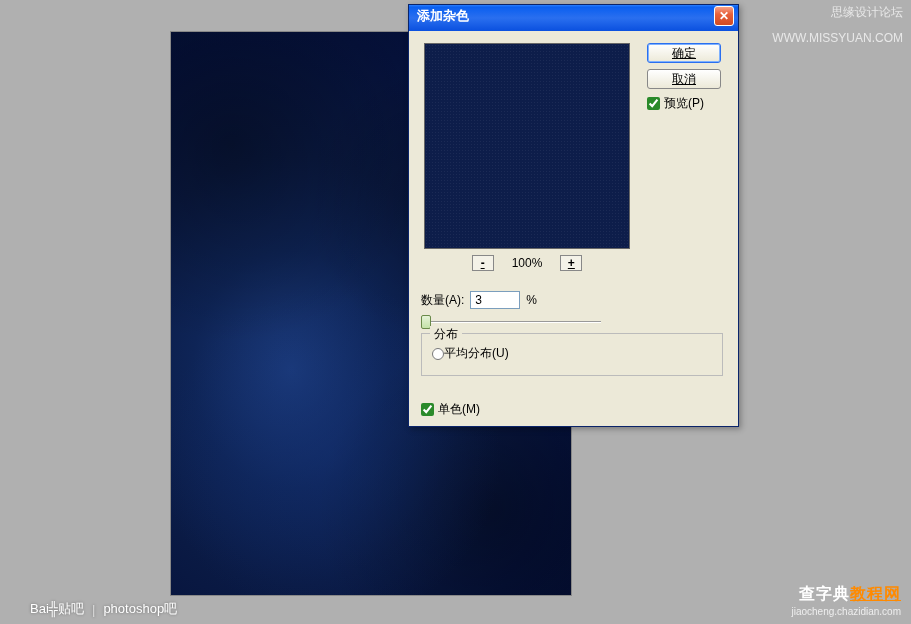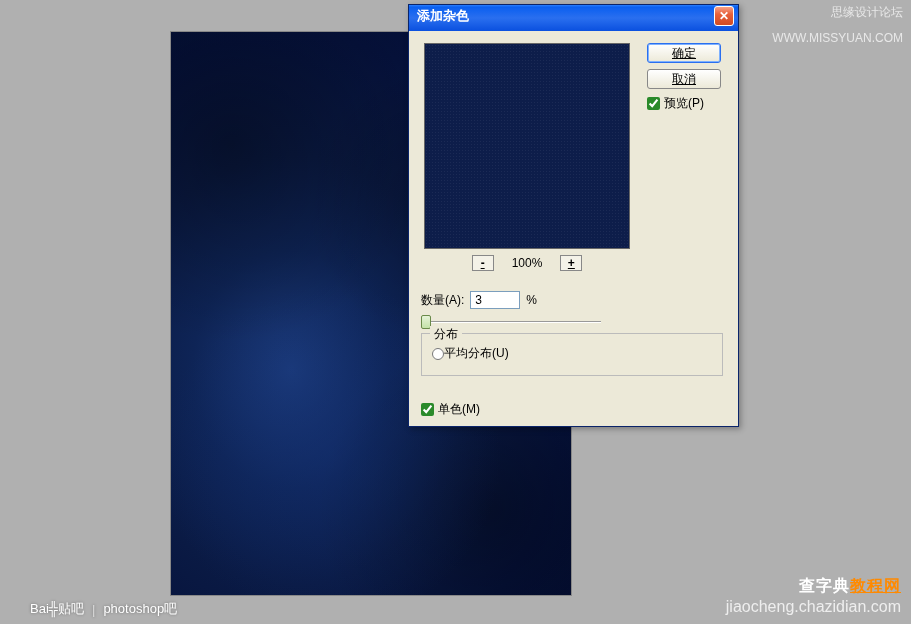--- a/index.html
+++ b/index.html
@@ -188,21 +188,21 @@
     .watermark-bl .sep { color: #ddd; }
     .watermark-br {
       position: absolute;
       right: 10px; bottom: 6px;
       color: #fff;
       text-align: right;
       line-height: 1.3;
     }
     .watermark-br .l1 { font-size: 16px; font-weight: bold; letter-spacing: 1px; }
     .watermark-br .l1 .accent { color: #ff8a00; text-decoration: underline; }
-    .watermark-br .l2 { font-size: 16px; color: #eee; }
+    .watermark-br .l2 { font-size: 10px; color: #eee; }
   </style>
 </head>
 <body>
 
 <div class="canvas"></div>
 
 <div class="dialog">
   <div class="titlebar">
     <span class="titlebar-title">添加杂色</span>
     <div class="close-btn">

